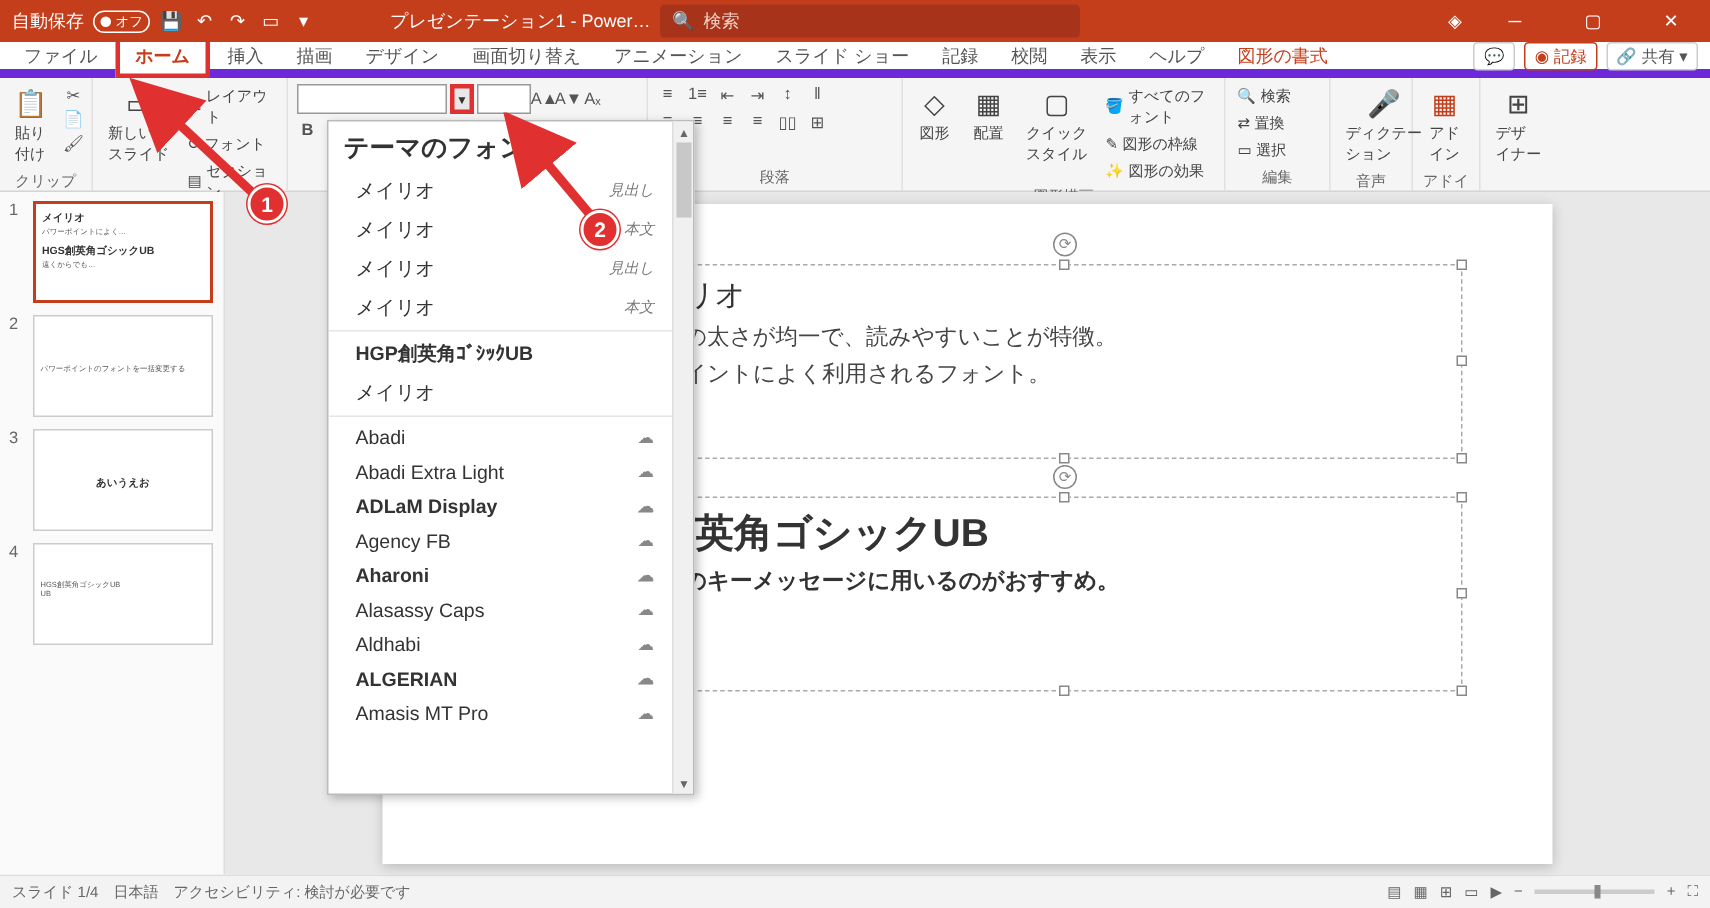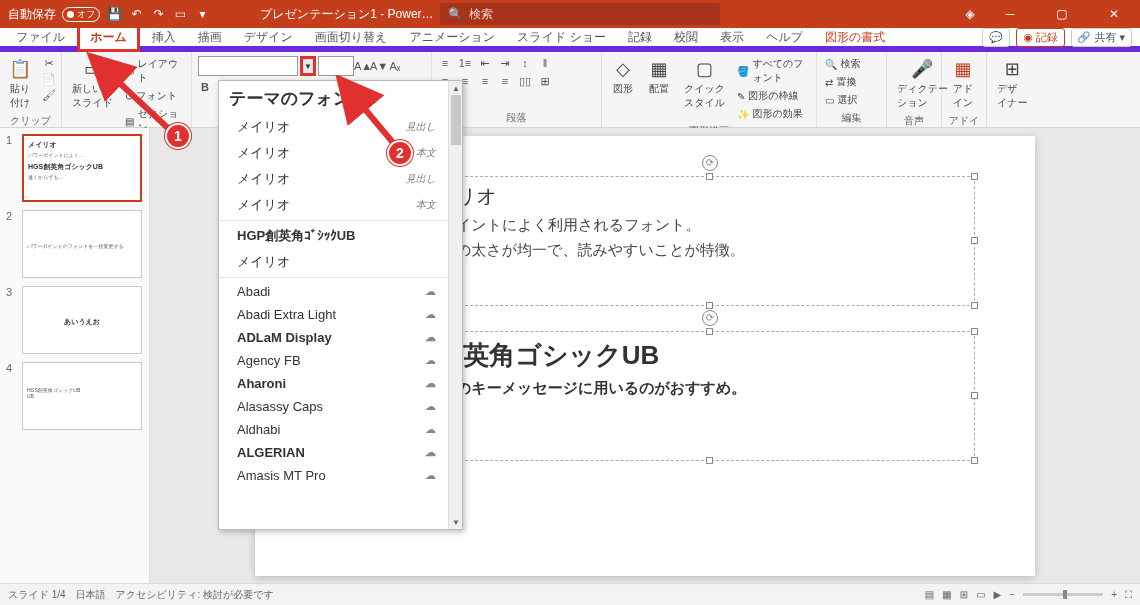--- a/index.html
+++ b/index.html
@@ -314,22 +314,22 @@
         <div class="rot">⟳</div>
         <div class="handle tl"></div>
           <div class="handle tr"></div>
           <div class="handle bl"></div>
           <div class="handle br"></div>
         <div class="handle ml"></div>
           <div class="handle mr"></div>
           <div class="handle mt"></div>
           <div class="handle mb"></div>
         <div class="h">リオ</div>
+        <div class="p">の太さが均一で、読みやすいことが特徴。</div>
         <div class="p">イントによく利用されるフォント。</div>
-        <div class="p">の太さが均一で、読みやすいことが特徴。</div>
       </div>
       <div class="tbox tb2">
         <div class="rot">⟳</div>
         <div class="handle tl"></div>
           <div class="handle tr"></div>
           <div class="handle bl"></div>
           <div class="handle br"></div>
         <div class="handle ml"></div>
           <div class="handle mr"></div>
           <div class="handle mt"></div>

